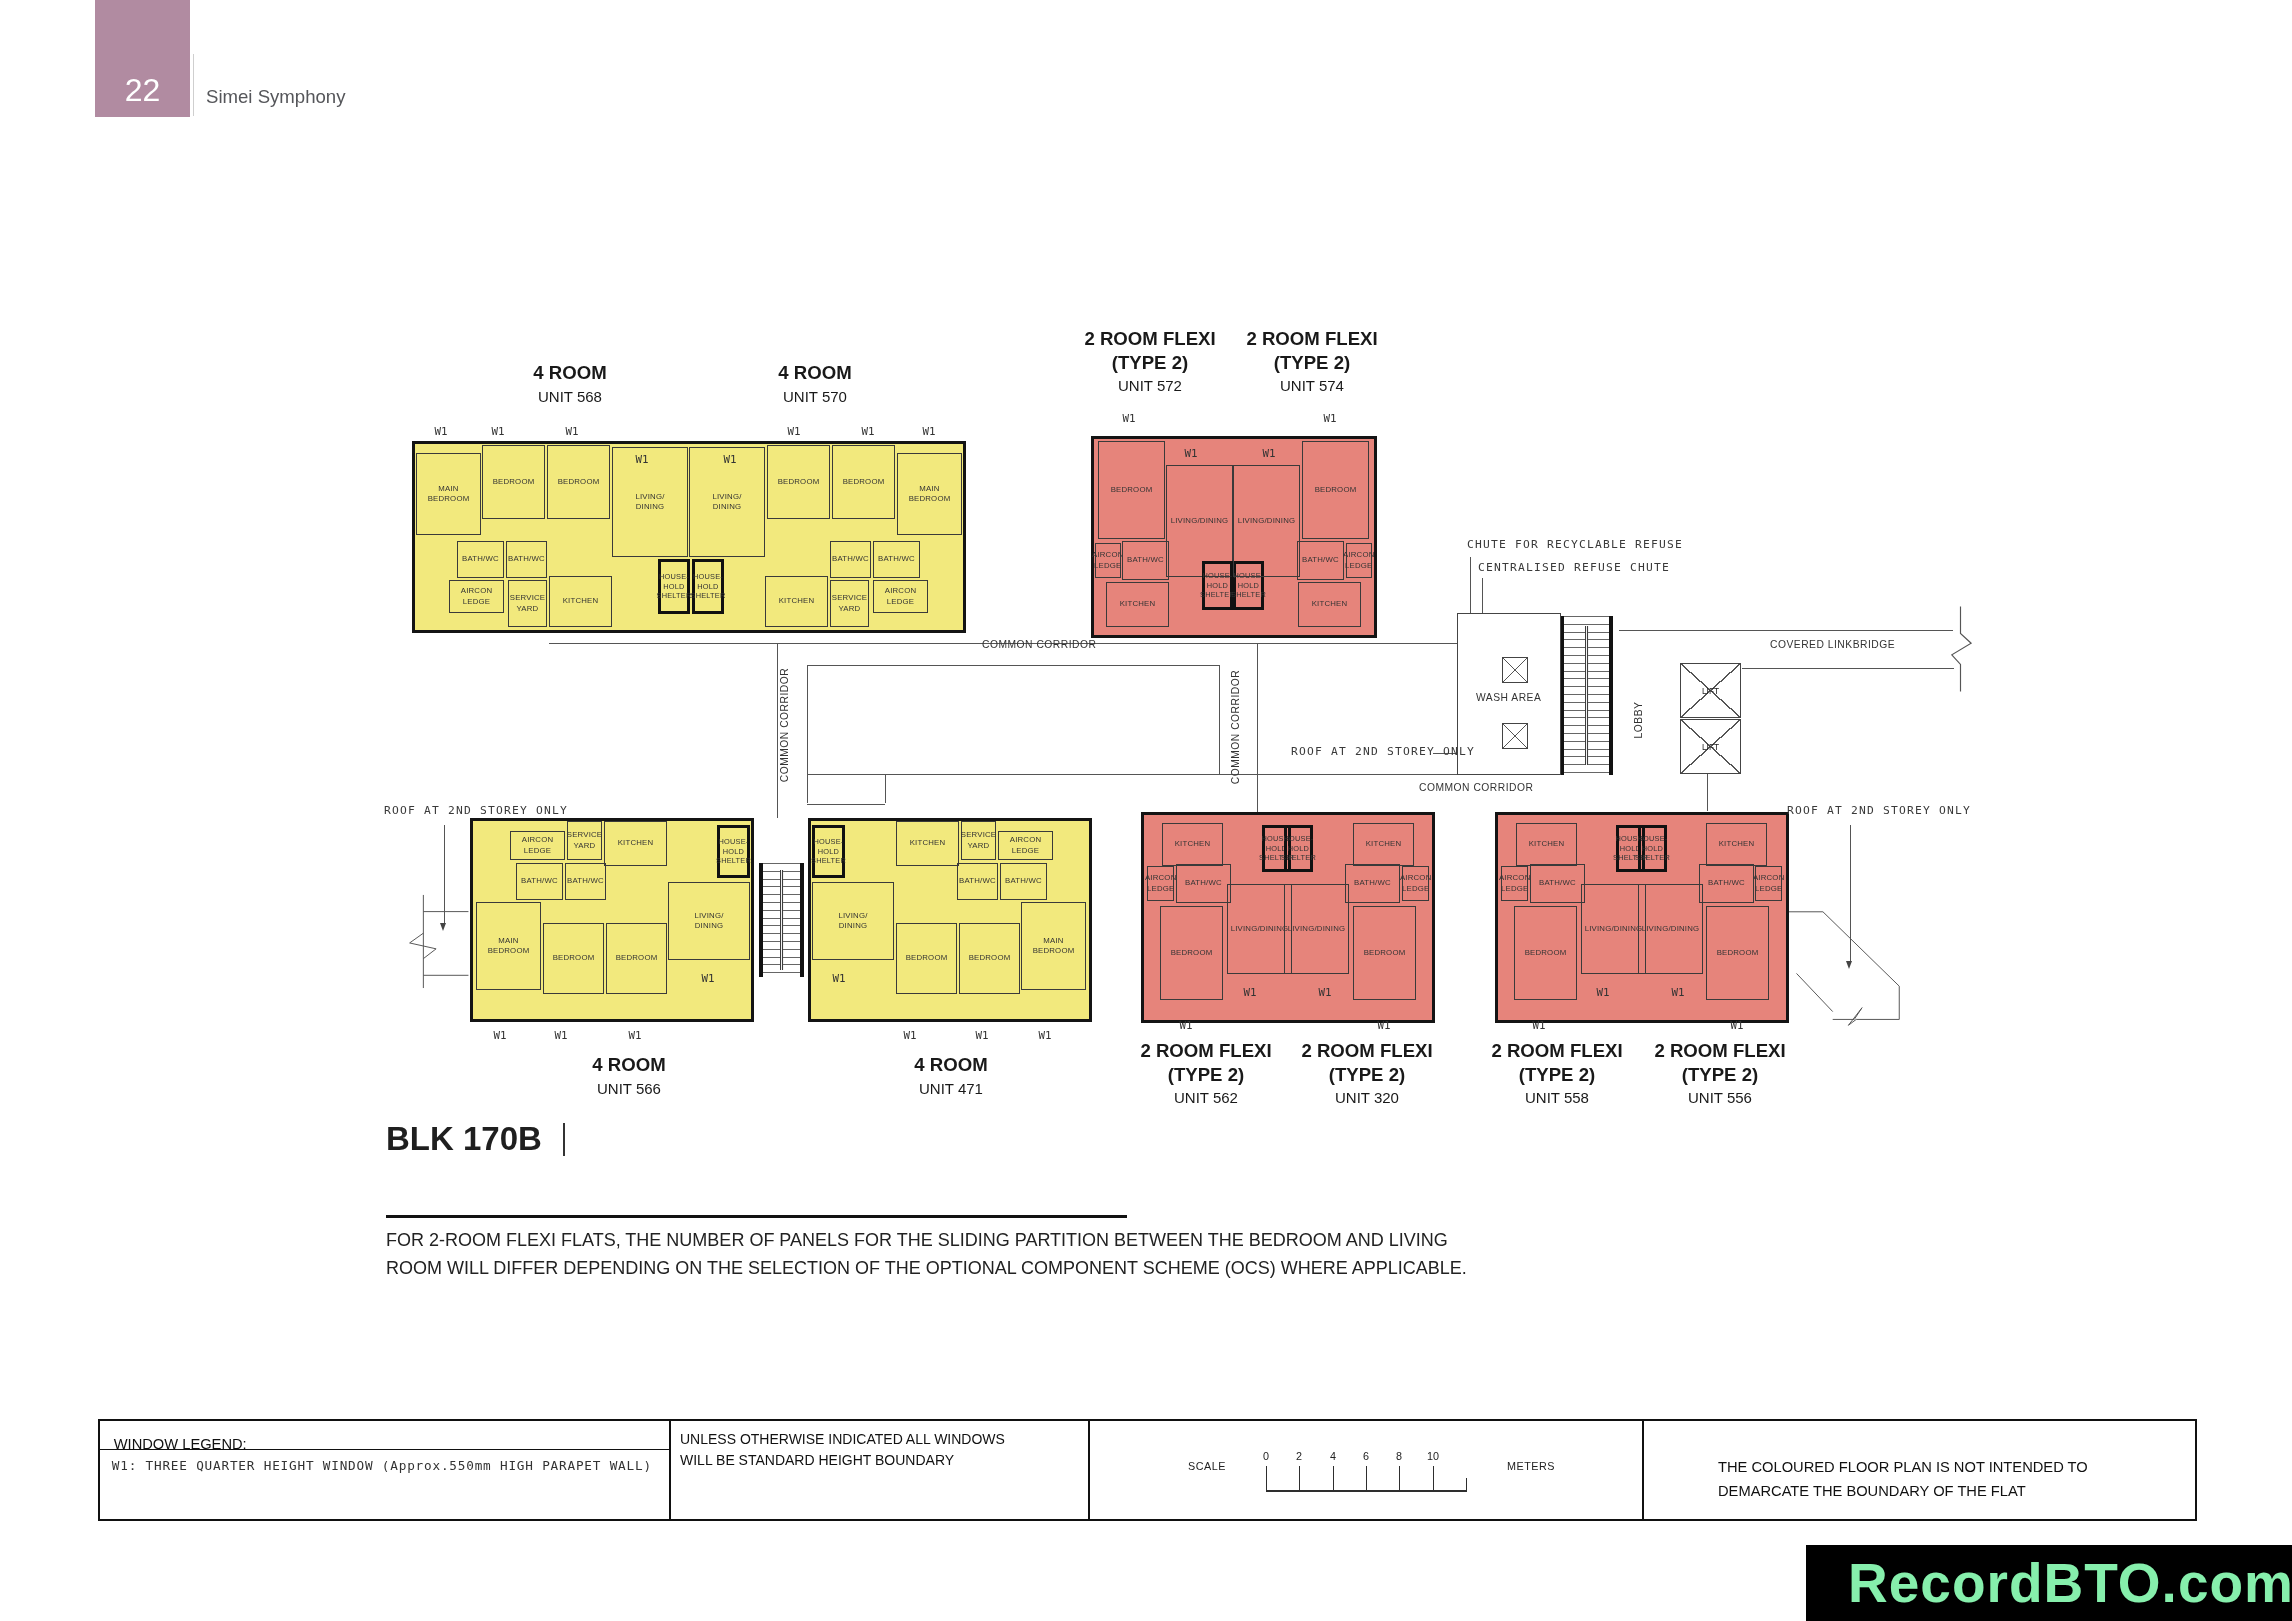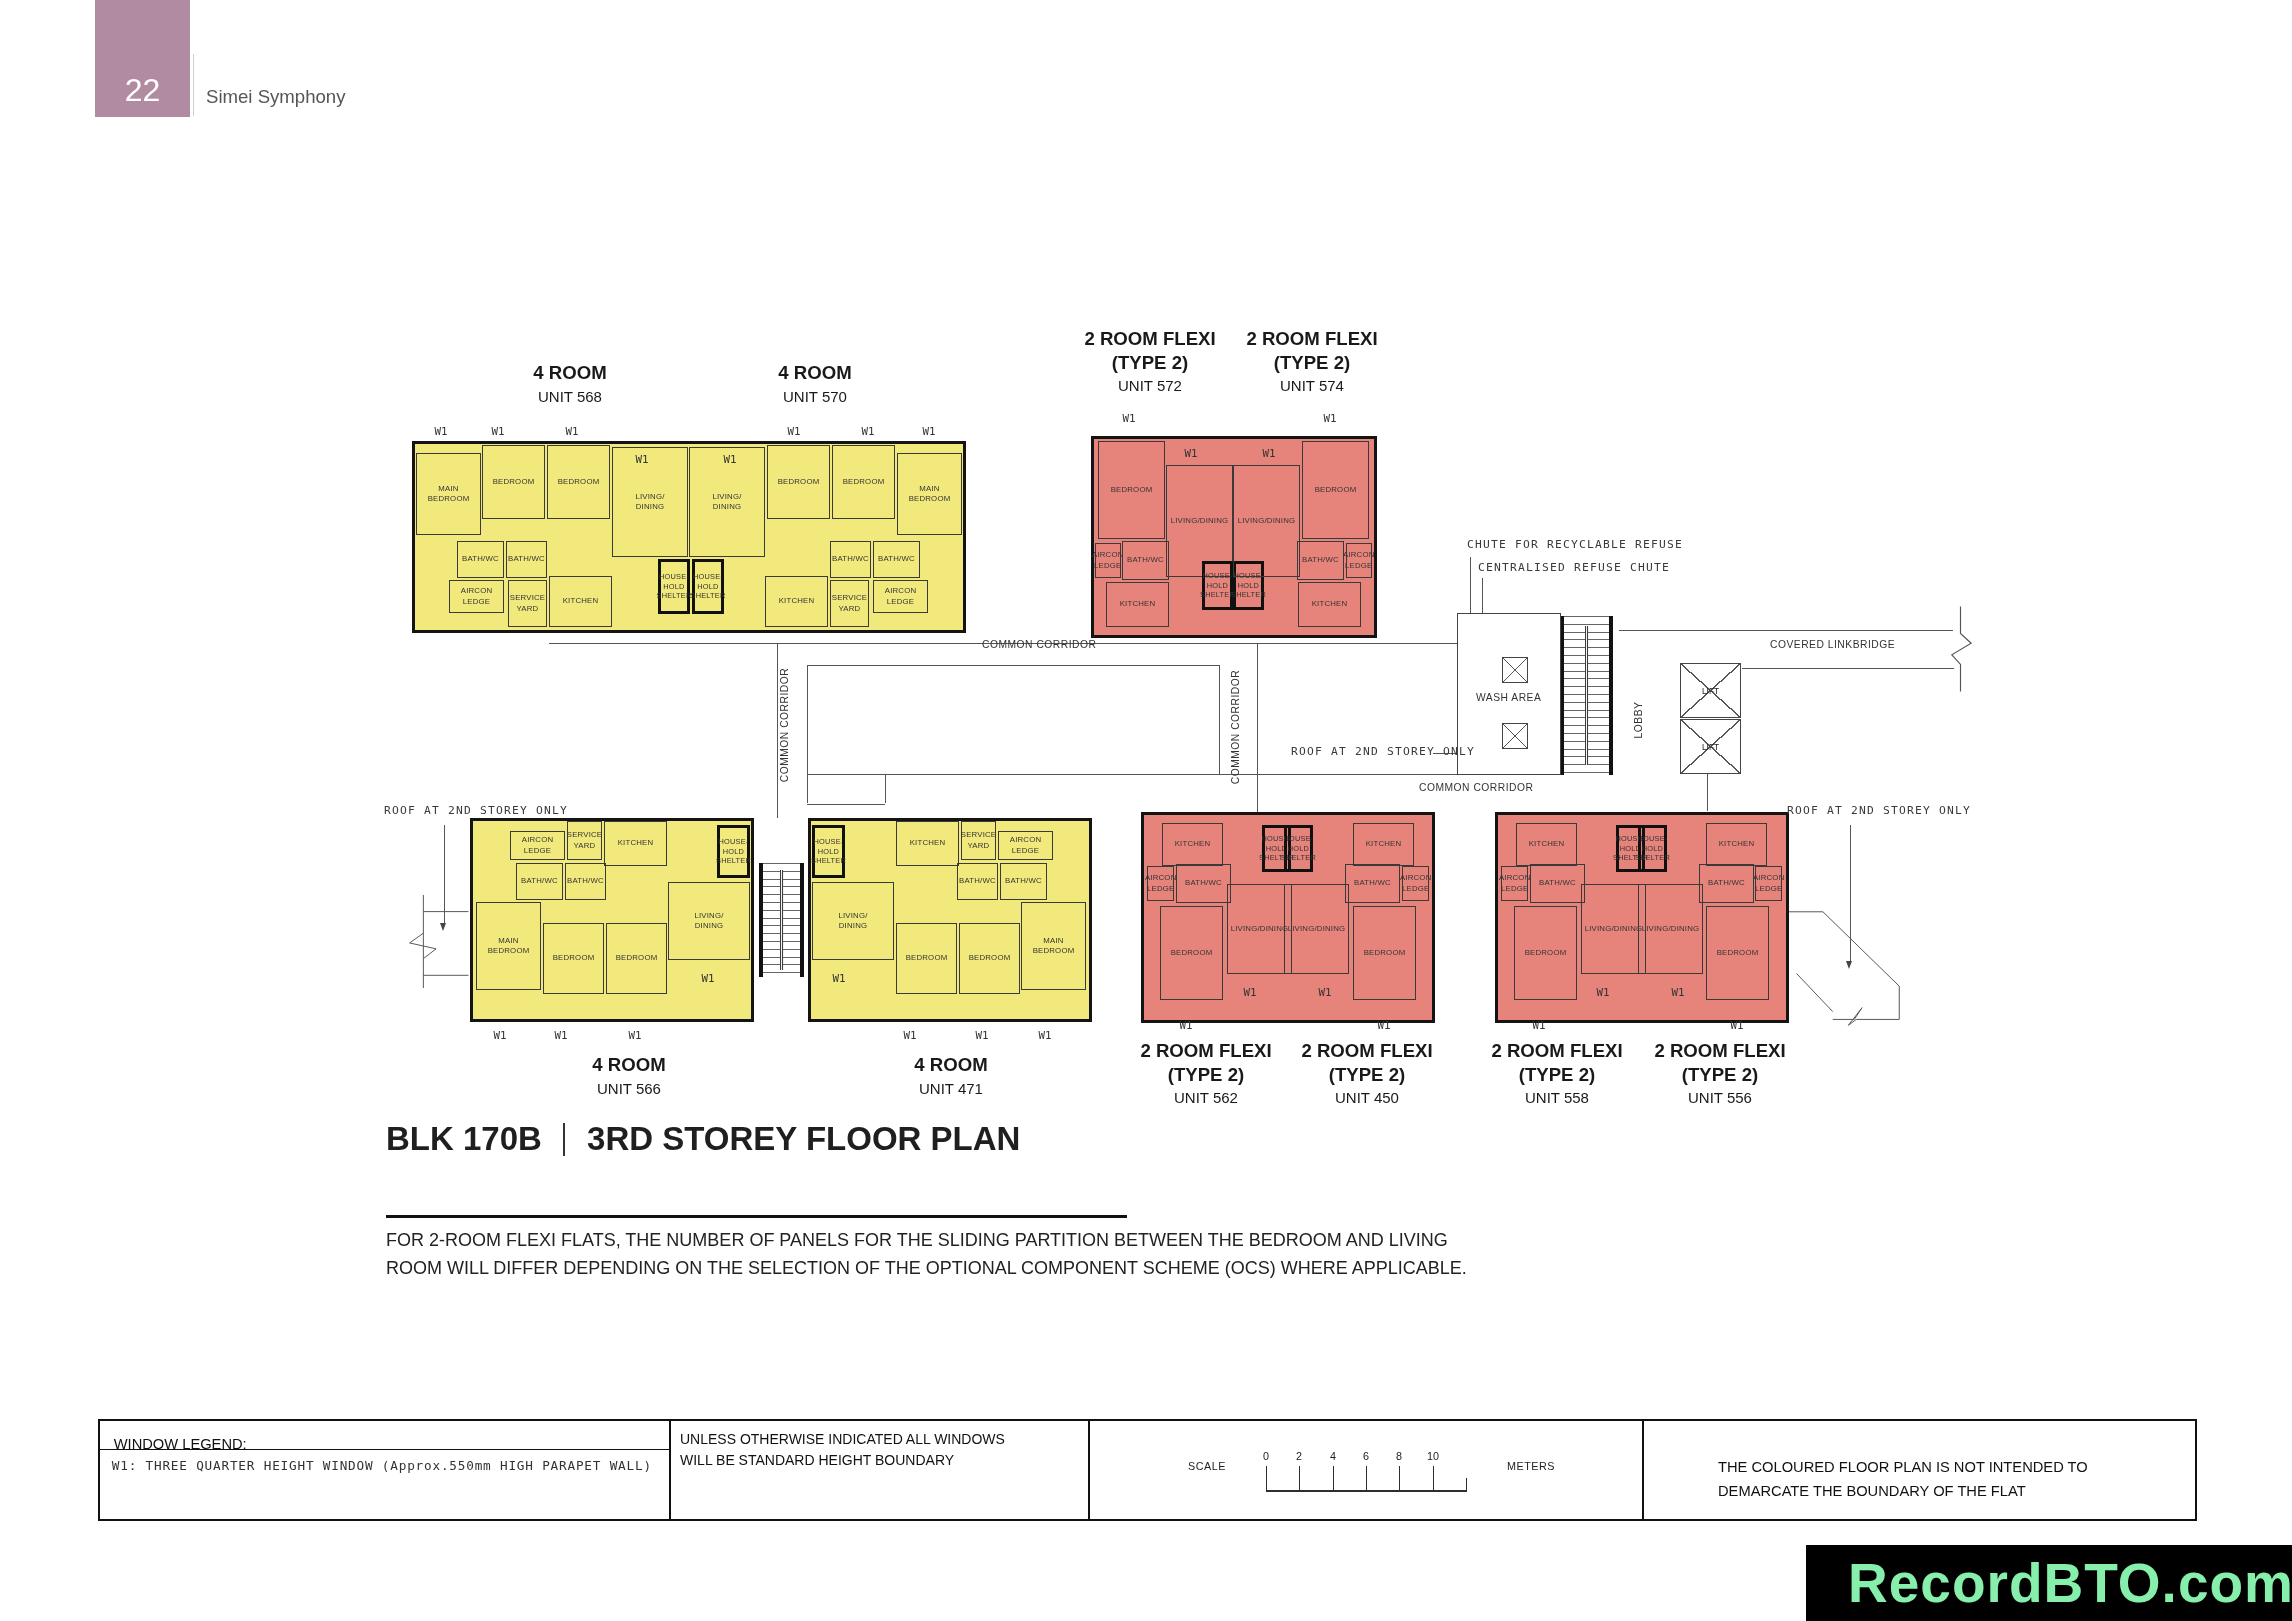--- a/index.html
+++ b/index.html
@@ -447,21 +447,21 @@
         <div class="unit-num">UNIT 471</div>
       </div>
       <div class="unit-label" style="left: 1206px; top: 1039px;">
         <div class="unit-type">2 ROOM FLEXI</div>
         <div class="unit-type">(TYPE 2)</div>
         <div class="unit-num">UNIT 562</div>
       </div>
       <div class="unit-label" style="left: 1367px; top: 1039px;">
         <div class="unit-type">2 ROOM FLEXI</div>
         <div class="unit-type">(TYPE 2)</div>
-        <div class="unit-num">UNIT 450</div>
+        <div class="unit-num">UNIT 320</div>
       </div>
       <div class="unit-label" style="left: 1557px; top: 1039px;">
         <div class="unit-type">2 ROOM FLEXI</div>
         <div class="unit-type">(TYPE 2)</div>
         <div class="unit-num">UNIT 558</div>
       </div>
       <div class="unit-label" style="left: 1720px; top: 1039px;">
         <div class="unit-type">2 ROOM FLEXI</div>
         <div class="unit-type">(TYPE 2)</div>
         <div class="unit-num">UNIT 556</div>
@@ -512,21 +512,20 @@
         <div class="lift-label">LIFT</div>
       </div>
       <div class="xbox lift" style="left: 1680px; top: 719px; width: 61px; height: 55px;">
         <div class="lift-label">LIFT</div>
       </div>
     </div>
 
   <div class="blk-title">
     <span>BLK 170B</span>
     <span class="tdiv"></span>
-    <span>3RD STOREY FLOOR PLAN</span>
   </div>
   <div class="trule"></div>
   <div class="note">
     <div>FOR 2-ROOM FLEXI FLATS, THE NUMBER OF PANELS FOR THE SLIDING PARTITION BETWEEN THE BEDROOM AND LIVING</div>
     <div>ROOM WILL DIFFER DEPENDING ON THE SELECTION OF THE OPTIONAL COMPONENT SCHEME (OCS) WHERE APPLICABLE.</div>
   </div>
 
   <div class="ftable">
     <div class="fv" style="left:569px;"></div>
     <div class="fv" style="left:988px;"></div>

